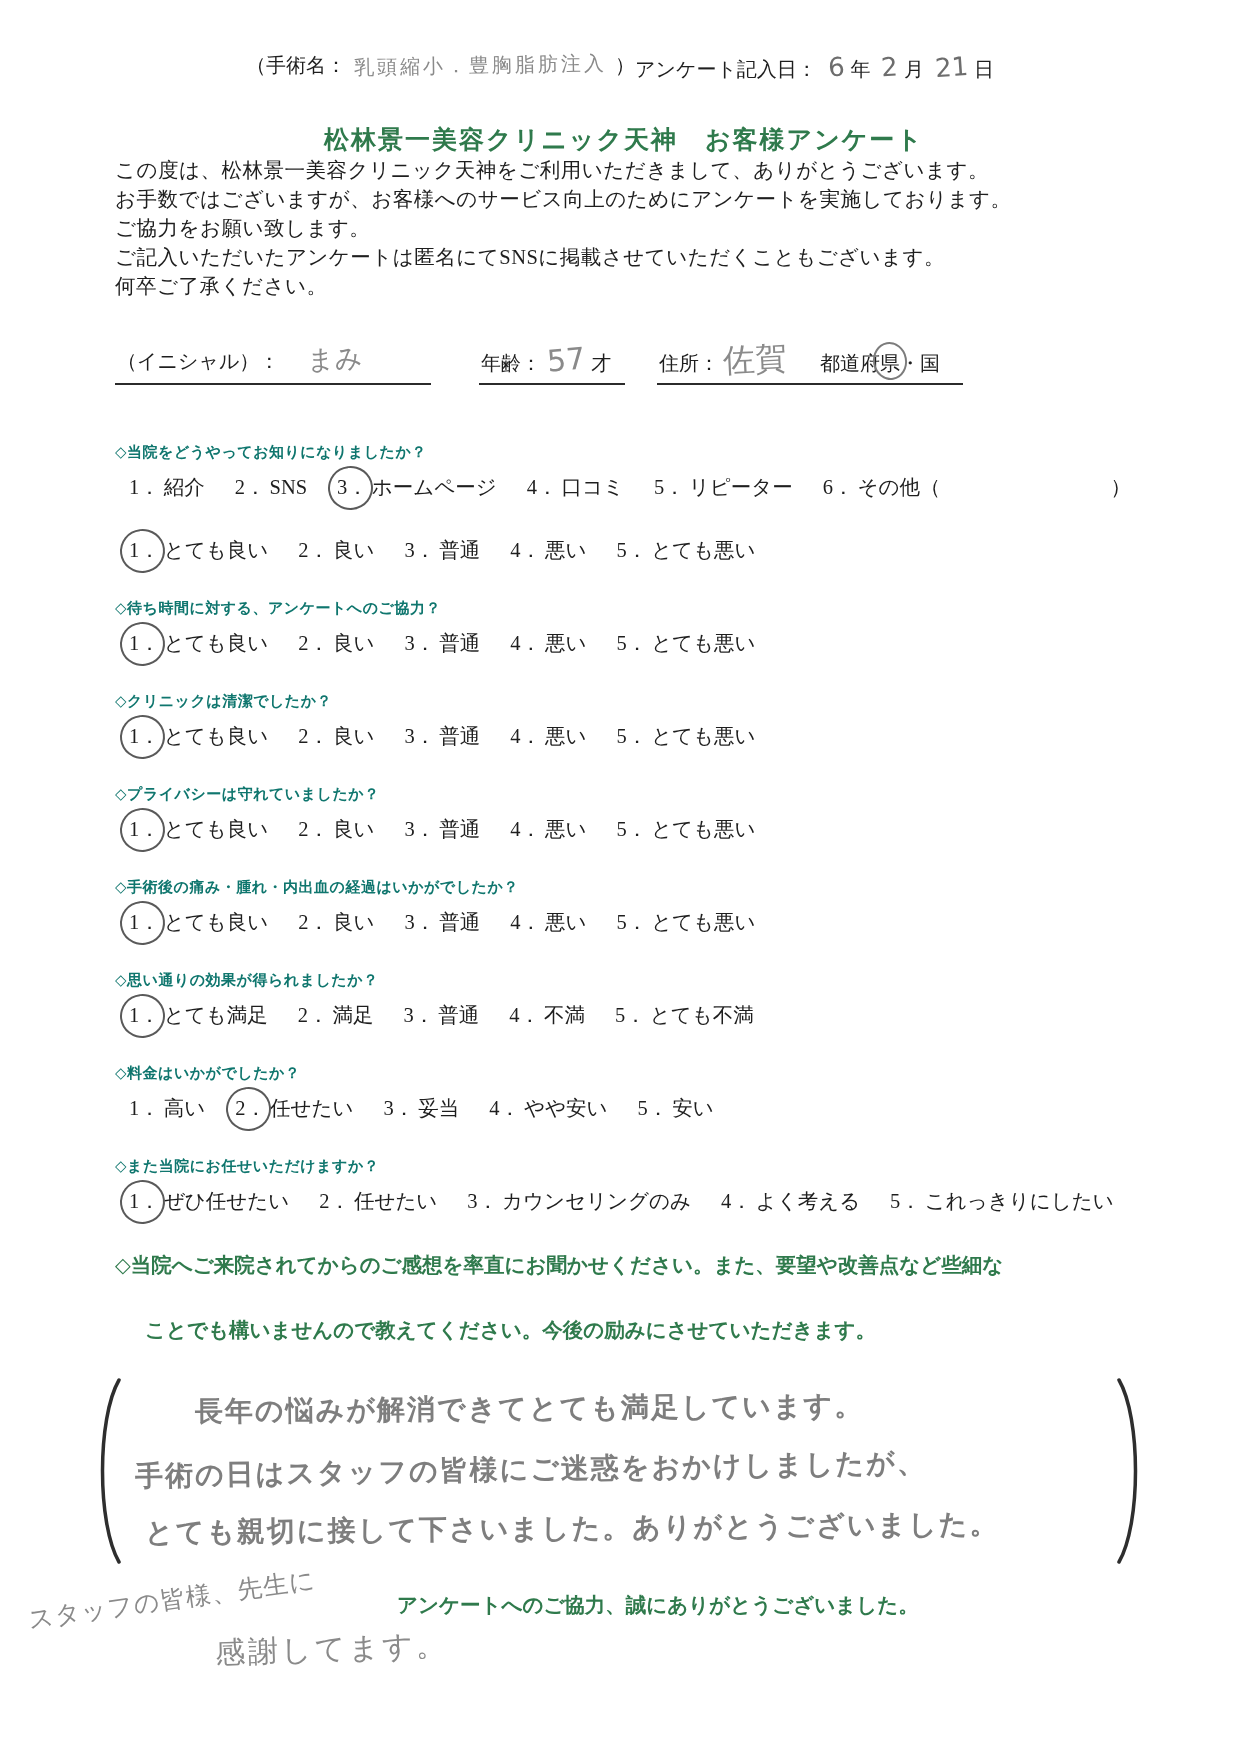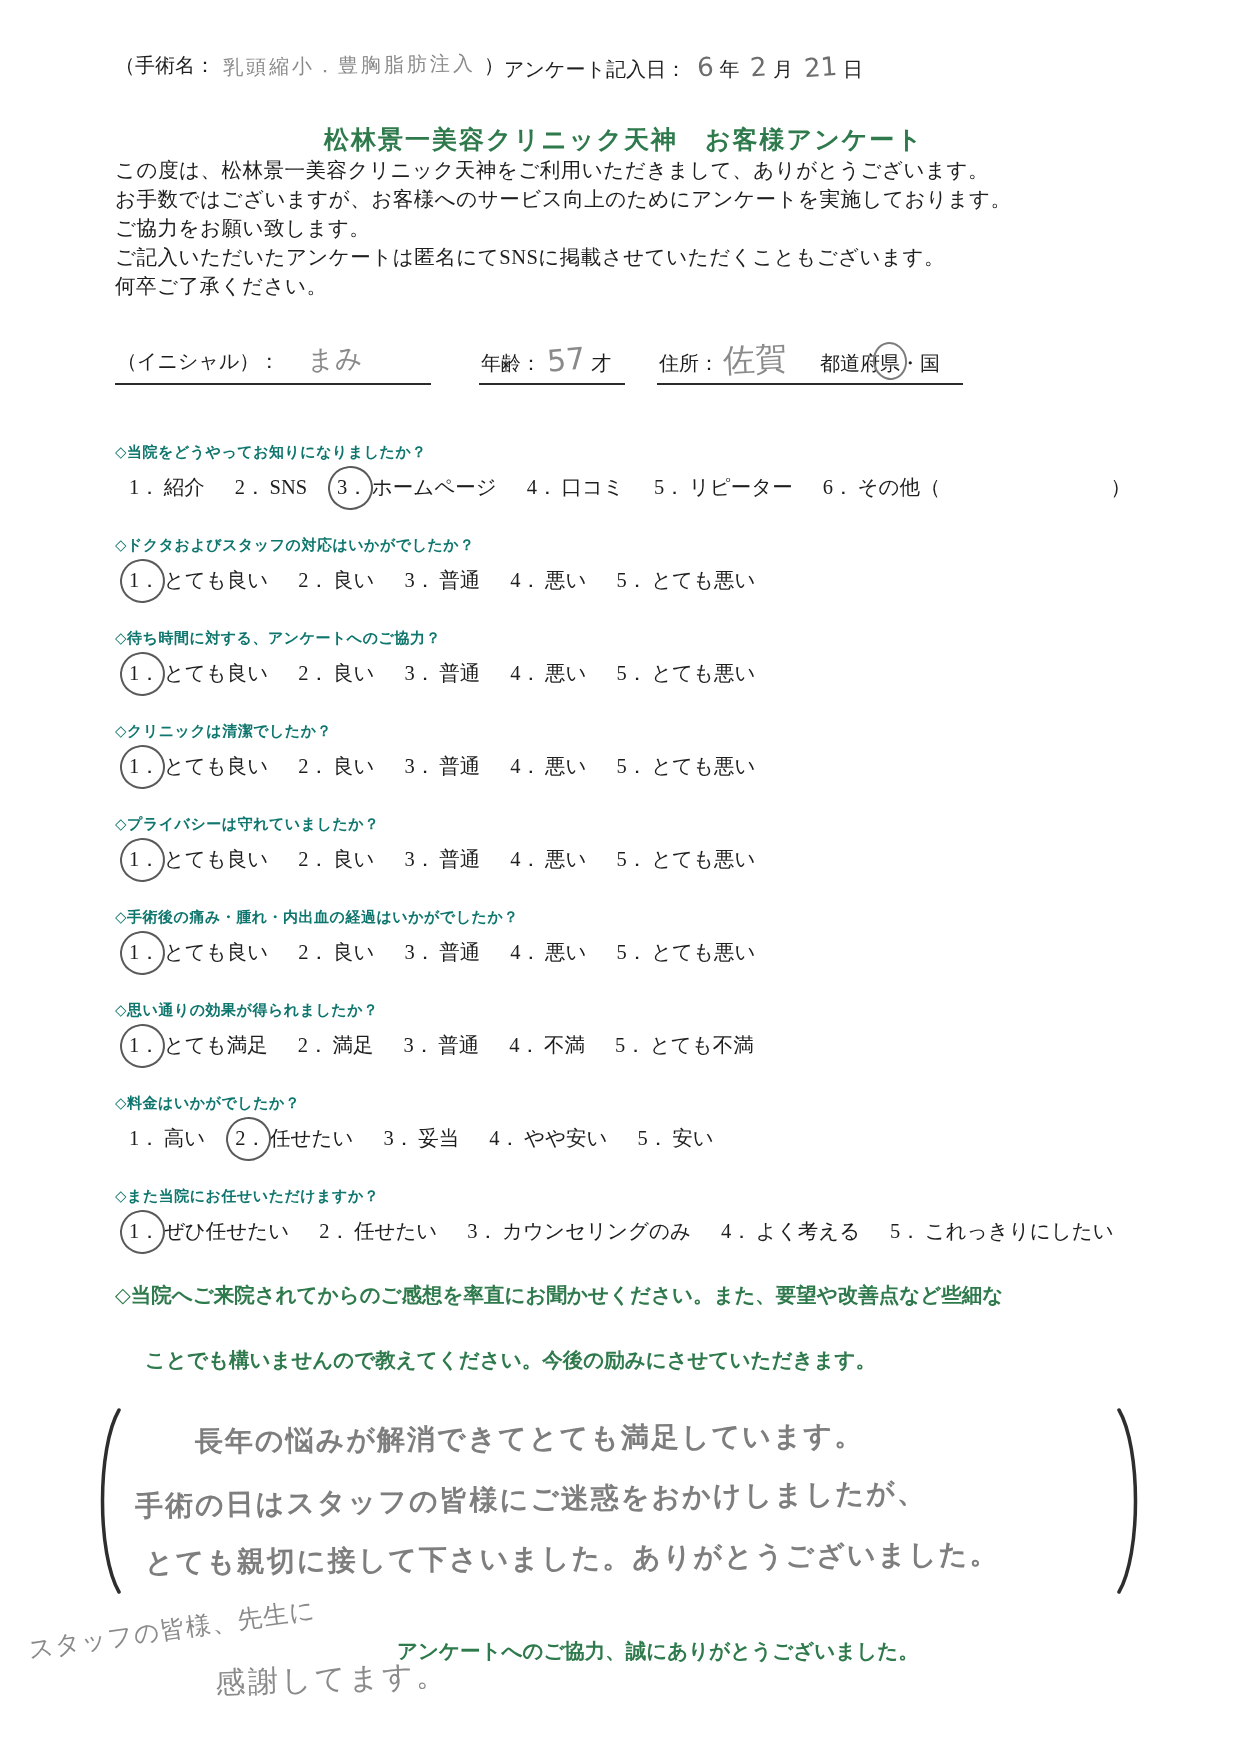--- a/index.html
+++ b/index.html
@@ -8,21 +8,21 @@
     width:1241px;height:1754px;
     background:#ffffff;
     margin:0 auto;
     font-family:"Liberation Serif","DejaVu Serif",serif;
     color:#1e1e1e;
     box-sizing:border-box;
     padding:52px 108px 0 115px;
     overflow:hidden;
   }
   
-  .top-row{display:flex;justify-content:flex-start;align-items:flex-start;font-size:20px;}
+  .top-row{display:flex;justify-content:center;align-items:flex-start;font-size:20px;}
   .surgery-field{position:relative;white-space:nowrap;}
   .hw{font-family:"DejaVu Sans",sans-serif;color:#8a8a8a;}
   .hw-dark{font-family:"DejaVu Sans",sans-serif;color:#6d6d6d;}
   .surgery-name{font-size:20px;letter-spacing:3px;display:inline-block;transform:rotate(-1deg);margin:0 8px;}
   .date-field{white-space:nowrap;margin-right:8px;}
   .date-num{font-size:26px;display:inline-block;transform:rotate(-4deg);padding:0 6px;}
   
   .doc-title{
     text-align:center;color:#2f7a4c;font-size:25px;font-weight:bold;
     letter-spacing:2px;margin-top:40px;
@@ -69,21 +69,21 @@
   .c-line-0{padding-left:62px;transform:rotate(-0.5deg);}
   .c-line-1{padding-left:2px;transform:rotate(-1deg);}
   .c-line-2{padding-left:12px;transform:rotate(-0.6deg);}
   
   .footer{position:relative;height:160px;margin-top:6px;}
   .footer-hw-pre{
     position:absolute;left:-88px;top:6px;font-size:25px;letter-spacing:1px;
     transform:rotate(-8deg);white-space:nowrap;
   }
   .footer-printed{
-    position:absolute;left:282px;top:14px;color:#2f7a4c;font-size:20.5px;font-weight:bold;white-space:nowrap;margin-top:16px;
+    position:absolute;left:282px;top:14px;color:#2f7a4c;font-size:20.5px;font-weight:bold;white-space:nowrap;
   }
   .footer-hw-below{
     position:absolute;left:100px;top:52px;font-size:30px;letter-spacing:3px;
     transform:rotate(-2deg);white-space:nowrap;
   }
 </style>
 </head>
 <body>
 
 <div class="page">
@@ -149,21 +149,20 @@
           </span>
           <span class="opt">
             <span class="opt-num">6．</span>
             <span class="opt-label">その他（</span>
             <span class="opt-spacer"></span>
             <span class="opt-tail">）</span>
           </span>
         </div>
       </div>
       <div class="q-block">
-        <div class="q-title">◇ドクタおよびスタッフの対応はいかがでしたか？</div>
         <div class="q-options">
           <span class="opt">
             <span class="opt-num circled">1．</span>
             <span class="opt-label">とても良い</span>
           </span>
           <span class="opt">
             <span class="opt-num">2．</span>
             <span class="opt-label">良い</span>
           </span>
           <span class="opt">

